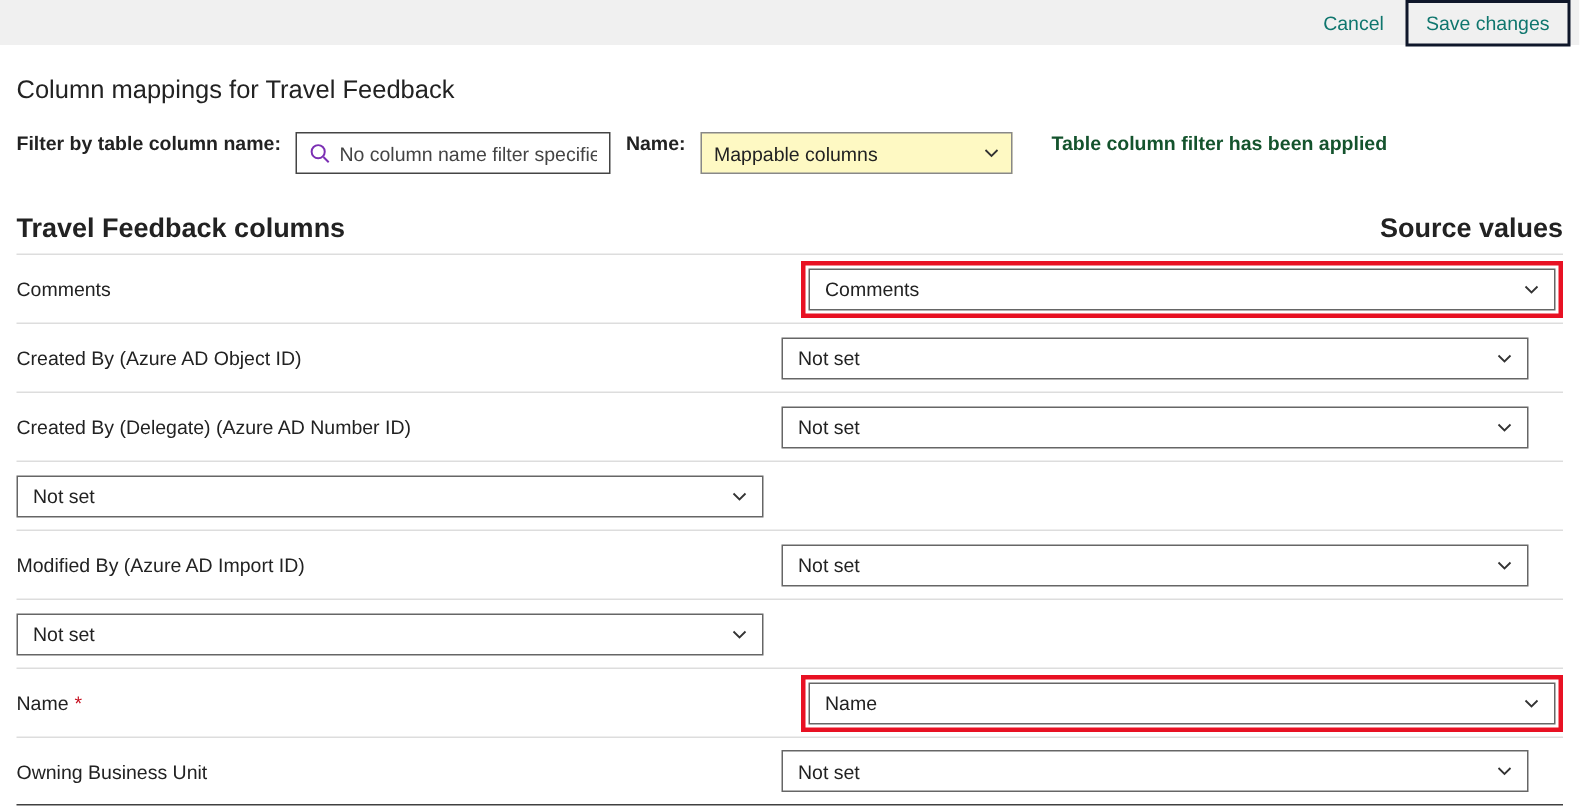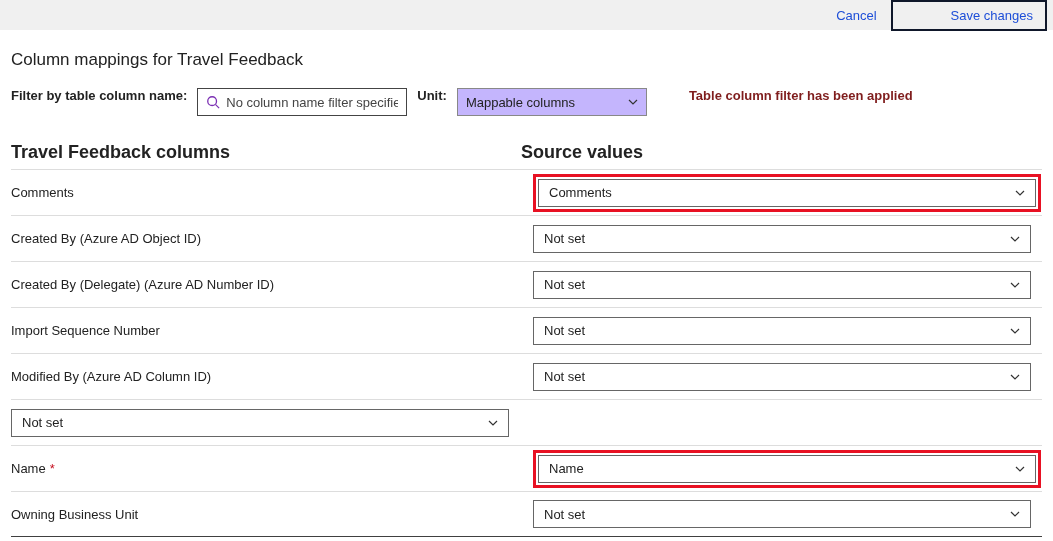--- a/index.html
+++ b/index.html
@@ -15,25 +15,24 @@
       display: flex;
       justify-content: flex-end;
       align-items: center;
       padding: 0 6px;
       gap: 6px;
     }
     .topbar button {
       background: transparent;
       border: none;
       font-size: 13px;
-      color: #1d4ed8;
+      color: #0f766e;
       padding: 4px 8px;
       cursor: pointer;
       font-family: inherit;
-      margin-left: 46px;
     }
     .hl-red-thick {
       border: 2px solid #0f172a;
       padding: 2px 4px;
     }
     .page {
       padding: 10px 11px;
     }
     .page-title {
       font-size: 17px;
@@ -72,47 +71,46 @@
       width: 14px; height: 14px;
       flex-shrink: 0;
     }
     .show-select {
       display: flex;
       align-items: center;
       justify-content: space-between;
       border: 1px solid #888;
       height: 28px;
       padding: 0 8px;
-      width: 190px;
+      width: 208px;
       cursor: pointer;
-      background: #c4b5fd;
+      background: #fef9c3;
     }
     .chev {
       width: 10px; height: 10px;
       flex-shrink: 0;
     }
     .applied-msg {
-      color: #7f1d1d;
+      color: #14532d;
       font-weight: 600;
-      margin-left: 32px;
+      margin-left: 16px;
     }
     .grid-header {
       display: flex;
       padding: 6px 0;
       font-weight: 600;
       font-size: 18px;
     }
     .col-left { width: 510px; }
-    .col-right { flex: 1; }
+    .col-right { flex: 1; text-align: right; }
     .row {
       display: flex;
       align-items: center;
       border-top: 1px solid #ddd;
       height: 46px;
-      gap: 12px;
     }
     .row:last-child { border-bottom: 1px solid #404040; }
     .row .col-left {
       display: flex;
       align-items: center;
       font-size: 13px;
     }
     .req-star { color: #c50f1f; margin-left: 4px; }
     .value-select {
       display: flex;
@@ -149,21 +147,21 @@
 
   <div class="filter-row">
     <span class="filter-label">Filter by table column name:</span>
     <div class="filter-input">
       <svg class="search-icon" viewBox="0 0 16 16" fill="none" stroke="#7b2fb3" stroke-width="1.5">
         <circle cx="7" cy="7" r="5"></circle>
         <line x1="11" y1="11" x2="15" y2="15"></line>
       </svg>
       <input type="text" placeholder="No column name filter specified" style="">
     </div>
-    <span class="filter-label">Unit:</span>
+    <span class="filter-label">Name:</span>
     <div class="show-select">
       <span>Mappable columns</span>
       <svg class="chev" viewBox="0 0 10 10" fill="none" stroke="#333" stroke-width="1.2">
         <polyline points="1,3 5,7 9,3"></polyline>
       </svg>
     </div>
     <span class="applied-msg">Table column filter has been applied</span>
   </div>
 
   <div class="grid-header">
@@ -203,35 +201,32 @@
         <div class="col-right">
           <div class="value-select">
             <span>Not set</span>
             <svg class="chev" viewBox="0 0 10 10" fill="none" stroke="#333" stroke-width="1.2">
               <polyline points="1,3 5,7 9,3"></polyline>
             </svg>
           </div>
         </div>
       </div>
       <div class="row">
-        <div class="col-left">
-          <span>Import Sequence Number</span>
-        </div>
-        <div class="col-right">
-          <div class="value-select">
-            <span>Not set</span>
-            <svg class="chev" viewBox="0 0 10 10" fill="none" stroke="#333" stroke-width="1.2">
-              <polyline points="1,3 5,7 9,3"></polyline>
-            </svg>
-          </div>
-        </div>
-      </div>
-      <div class="row">
-        <div class="col-left">
-          <span>Modified By (Azure AD Column ID)</span>
+        <div class="col-right">
+          <div class="value-select">
+            <span>Not set</span>
+            <svg class="chev" viewBox="0 0 10 10" fill="none" stroke="#333" stroke-width="1.2">
+              <polyline points="1,3 5,7 9,3"></polyline>
+            </svg>
+          </div>
+        </div>
+      </div>
+      <div class="row">
+        <div class="col-left">
+          <span>Modified By (Azure AD Import ID)</span>
         </div>
         <div class="col-right">
           <div class="value-select">
             <span>Not set</span>
             <svg class="chev" viewBox="0 0 10 10" fill="none" stroke="#333" stroke-width="1.2">
               <polyline points="1,3 5,7 9,3"></polyline>
             </svg>
           </div>
         </div>
       </div>

